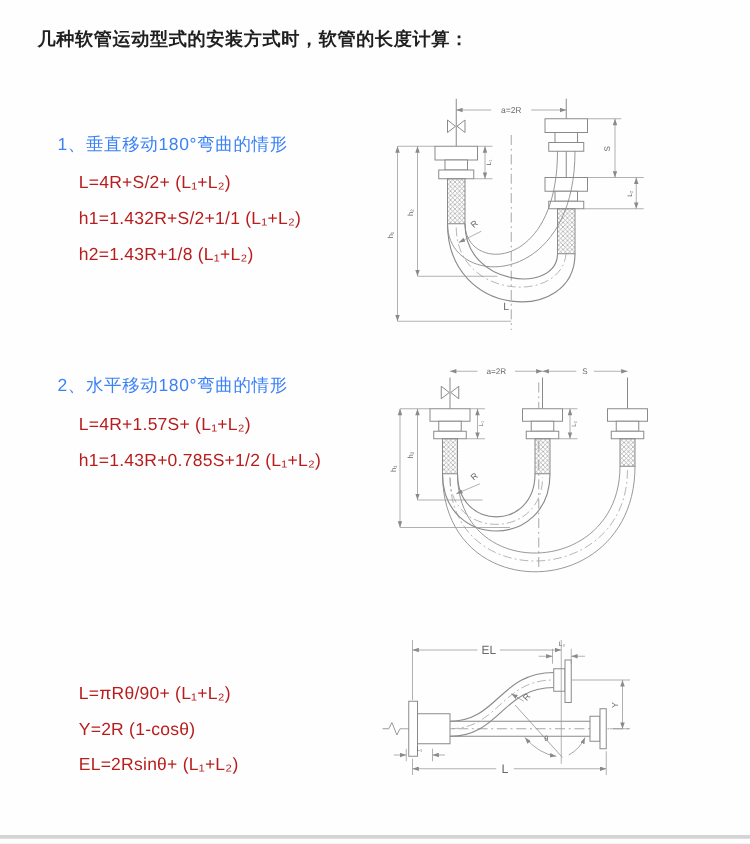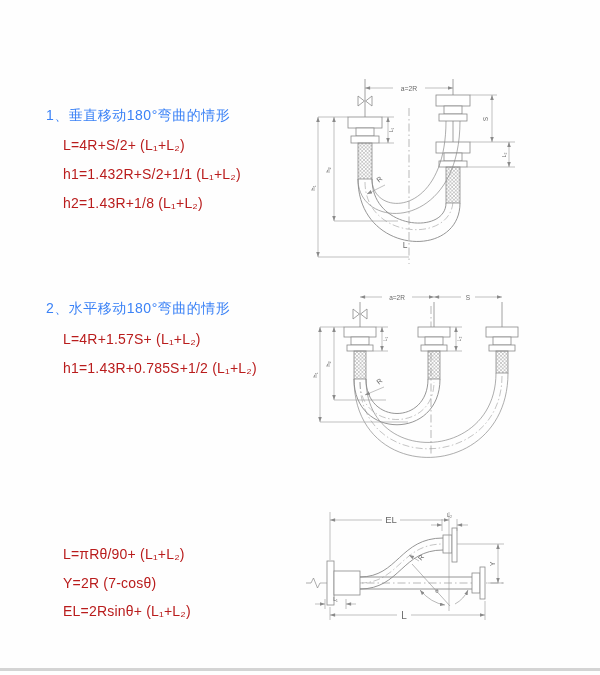--- a/index.html
+++ b/index.html
@@ -21,32 +21,33 @@
   .d2{left:312px;top:282px;}
   .d3{left:298px;top:498px;}
   .bottom-line{position:absolute;left:0;top:668px;width:600px;height:3px;background:#d4d4d4;}
   svg text{font-family:"Liberation Sans","DejaVu Sans",sans-serif;fill:#6a6a6a;}
 </style>
 </head>
 <body>
 
 <div class="page">
 
+  <div class="txt title">几种软管运动型式的安装方式时，软管的长度计算：</div>
 
   <div class="txt heading h1">1、垂直移动180°弯曲的情形</div>
   <div class="txt formula f1a">L=4R+S/2+ (L₁+L₂)</div>
   <div class="txt formula f1b">h1=1.432R+S/2+1/1 (L₁+L₂)</div>
   <div class="txt formula f1c">h2=1.43R+1/8 (L₁+L₂)</div>
 
   <div class="txt heading h2">2、水平移动180°弯曲的情形</div>
   <div class="txt formula f2a">L=4R+1.57S+ (L₁+L₂)</div>
   <div class="txt formula f2b">h1=1.43R+0.785S+1/2 (L₁+L₂)</div>
 
   <div class="txt formula f3a">L=πRθ/90+ (L₁+L₂)</div>
-  <div class="txt formula f3b">Y=2R (7-cosθ)</div>
+  <div class="txt formula f3b">Y=2R (1-cosθ)</div>
   <div class="txt formula f3c">EL=2Rsinθ+ (L₁+L₂)</div>
 
   <svg class="diag d1" width="220" height="200" viewBox="0 0 220 200">
     <defs>
       <marker id="a1s" markerWidth="10" markerHeight="8" refX="0.5" refY="3" orient="auto">
           <path d="M9,0 L0.5,3 L9,6 Z" fill="#8a8a8a" stroke="none"></path>
         </marker>
       <marker id="a1e" markerWidth="10" markerHeight="8" refX="8.5" refY="3" orient="auto">
           <path d="M0,0 L8.5,3 L0,6 Z" fill="#8a8a8a" stroke="none"></path>
         </marker>

